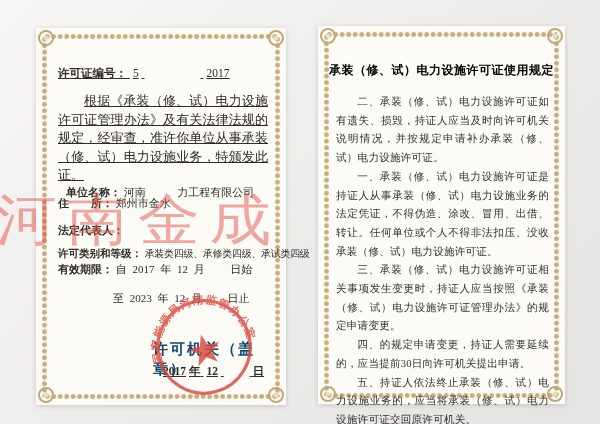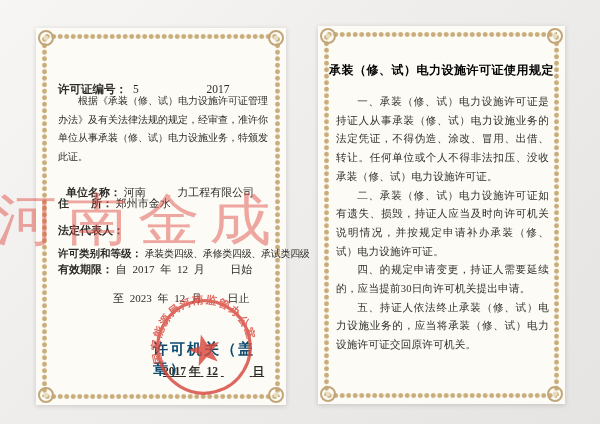--- a/index.html
+++ b/index.html
@@ -28,23 +28,23 @@
   .corner{position:absolute;width:12px;height:12px;border:2px solid #c2a679;border-radius:50%;
     background:radial-gradient(circle,#e9ddc1 2px,rgba(0,0,0,0) 3px);}
   .corner.tl{left:-3px;top:-3px;} .corner.tr{right:-3px;top:-3px;}
   .corner.bl{left:-3px;bottom:-3px;} .corner.br{right:-3px;bottom:-3px;}
   .content{position:absolute;inset:5px;font-size:11px;line-height:1.35;}
   .lbl{font-weight:bold;}
   .num{font-family:"Liberation Serif",serif;margin:0 3px;}
   .sp{display:inline-block;height:1px;}
   .w56{width:56px;} .w26{width:26px;} .w20{width:20px;}
   
-  .lic-row{position:absolute;top:49px;left:17px;font-size:11.5px;}
+  .lic-row{position:absolute;top:33px;left:17px;font-size:11.5px;text-decoration:underline;}
   .intro{position:absolute;top:59px;left:17px;right:13px;margin:0;
-    text-indent:2em;text-align:justify;line-height:18.5px;font-size:10px;}
+    text-indent:2em;text-align:justify;line-height:18.5px;font-size:13px;text-decoration:underline;}
   .fld{position:absolute;left:17px;right:6px;white-space:nowrap;}
   .f-name{top:152px;margin-left:8px;} .f-addr{top:163px;} .f-legal{top:190px;}
   .f-class{top:214px;font-size:10.5px;}
   .f-class .val{font-size:10px;letter-spacing:-0.3px;font-family:Liberation Serif, serif;}
   .f-valid1{top:229px;} .f-valid2{top:258px;left:72px;}
   .authority{position:absolute;top:306px;left:112px;font-weight:bold;
     font-size:15px;letter-spacing:2px;color:#0c4a6e;}
   .stamp-date{position:absolute;top:331px;left:119px;font-size:11.5px;font-weight:bold;text-decoration:underline;}
   .stamp{position:absolute;top:255px;left:104px;width:118px;height:118px;
     transform:rotate(-14deg);opacity:.82;}
@@ -160,21 +160,22 @@
       <div class="bead l"></div>
         <div class="bead r"></div>
       <div class="corner tl"></div>
       <div class="corner tr"></div>
       <div class="corner bl"></div>
       <div class="corner br"></div>
     </div>
     <div class="content">
       <div class="rules-title">承装（修、试）电力设施许可证使用规定</div>
       <div class="rules">
+        <p>二、承装（修、试）电力设施许可证如有遗失、损毁，持证人应当及时向许可机关说明情况，并按规定申请补办承装（修、试）电力设施许可证。</p>
         <p>一、承装（修、试）电力设施许可证是持证人从事承装（修、试）电力设施业务的法定凭证，不得伪造、涂改、冒用、出借、转让。任何单位或个人不得非法扣压、没收承装（修、试）电力设施许可证。</p>
-        <p>二、承装（修、试）电力设施许可证如有遗失、损毁，持证人应当及时向许可机关说明情况，并按规定申请补办承装（修、试）电力设施许可证。</p>
+        <p>三、承装（修、试）电力设施许可证相关事项发生变更时，持证人应当按照《承装（修、试）电力设施许可证管理办法》的规定申请变更。</p>
         <p>四、的规定申请变更，持证人需要延续的，应当提前30日向许可机关提出申请。</p>
         <p>五、持证人依法终止承装（修、试）电力设施业务的，应当将承装（修、试）电力设施许可证交回原许可机关。</p>
       </div>
     </div>
   </div>
 
 </div>
 
 </body></html>

